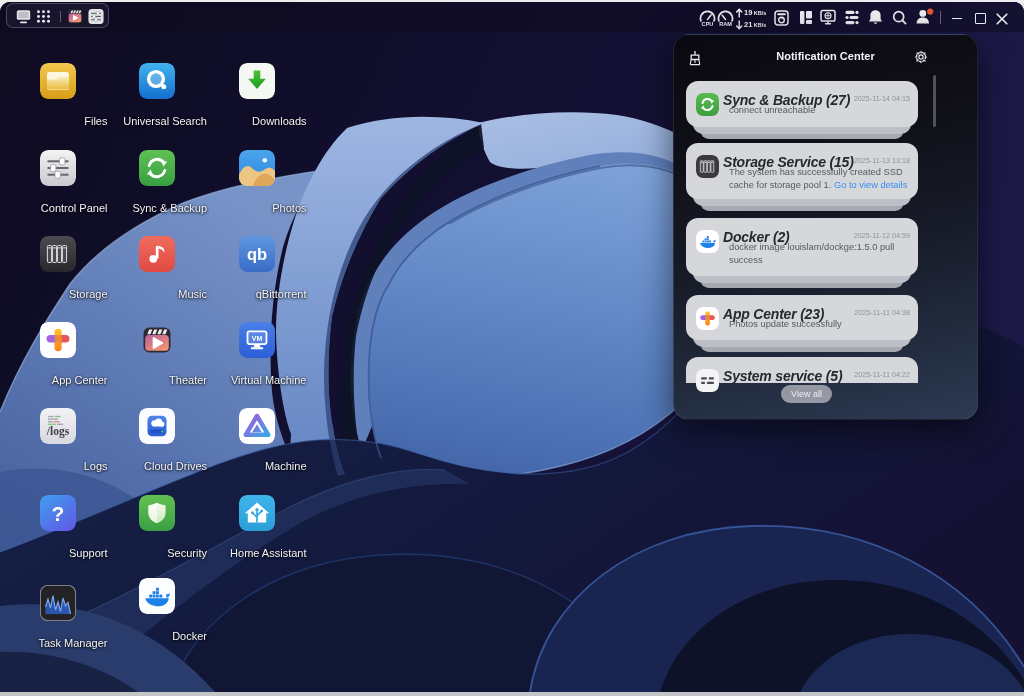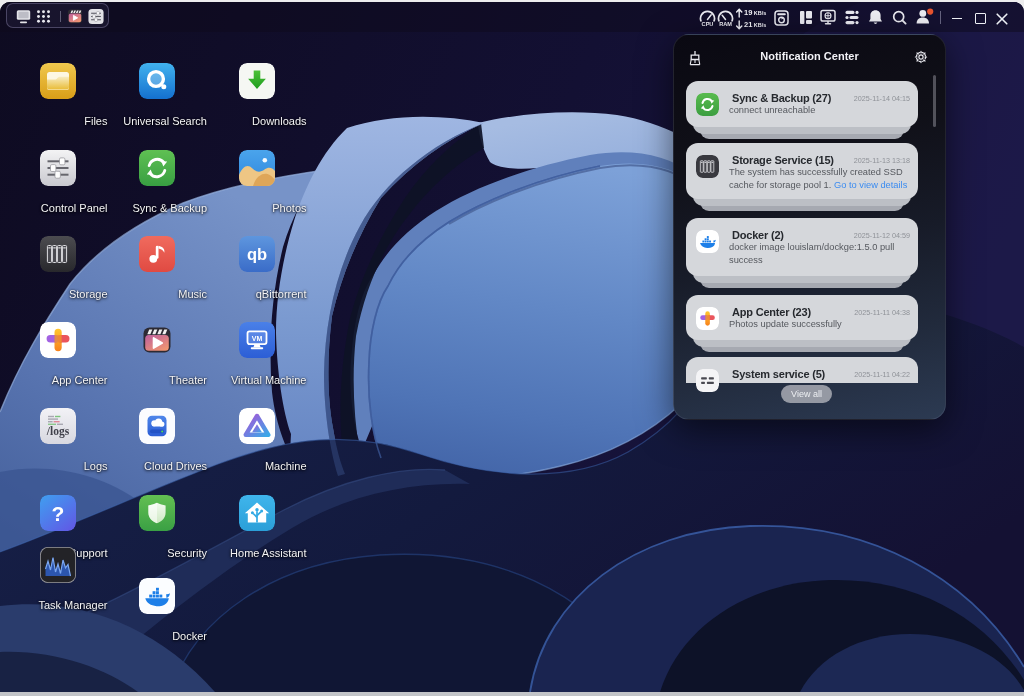--- a/index.html
+++ b/index.html
@@ -11,30 +11,30 @@
   .abs { position:absolute; }
   
   .cell { position:absolute; width:100px; text-align:right; }
   .ic { width:36px; height:36px; border-radius:8px; margin:16px auto; position:relative; overflow:hidden; }
   .lbl { margin-top:11px; font-size:11px; color:#f4f4f6; text-shadow:0 1px 3px rgba(0,0,0,.9), 0 0 2px rgba(0,0,0,.6); white-space:nowrap; }
   
   #dock { position:absolute; left:6px; top:1px; width:103px; height:25px;
     border-radius:7px; background:rgba(38,33,62,.45); border:1px solid rgba(125,120,155,.5);
     display:flex; align-items:center; }
   
-  #panel { position:absolute; left:673px; top:32px; width:273px; height:386px;
+  #panel { position:absolute; left:673px; top:32px; width:305px; height:386px;
     border-radius:16px;
     background:linear-gradient(168deg,#0a0912 0%,#101018 30%,#171b28 55%,#212a3c 78%,#2c3a52 100%);
     border:1px solid rgba(160,170,200,.14);
     box-shadow:0 10px 34px rgba(0,0,0,.55); }
   .card { position:absolute; left:12px; width:232px; background:#d5d7db; border-radius:12px; }
   .stk1 { position:absolute; background:#bcbfc5; border-radius:10px; }
   .stk2 { position:absolute; background:#a6a9b1; border-radius:9px; }
   .cicon { position:absolute; left:10px; top:12px; width:23px; height:23px; border-radius:7px; overflow:hidden; }
-  .ctitle { position:absolute; left:46px; top:11px; letter-spacing:-0.2px; font-size:11px; font-weight:bold; color:#26292e; }
+  .ctitle { position:absolute; left:37px; top:11px; letter-spacing:-0.2px; font-size:14px; font-weight:bold; color:#26292e;font-style:italic; }
   .cdate { position:absolute; right:8px; top:13px; font-size:7.2px; color:#8e9197; }
   .cbody { position:absolute; left:43px; font-size:9.3px; color:#55585e; line-height:13px; width:182px; }
   #viewall { position:absolute; left:107px; top:350px; width:51px; height:18px; border-radius:9px;
     background:rgba(158,162,171,.92); color:#eceef1; font-size:9px; text-align:center; line-height:18px; }
 </style>
 </head>
 <body>
 <div id="win">
 <svg id="wall" width="1024" height="690" viewBox="0 0 1024 690">
 <defs>
@@ -521,21 +521,21 @@
             <path d="M18,20.6 L21.8,16.8"></path>
           </g>
           <g fill="#31a9e4">
             <circle cx="18" cy="14.7" r="1.7"></circle>
             <circle cx="13.4" cy="17.7" r="1.5"></circle>
             <circle cx="22.6" cy="16" r="1.5"></circle>
           </g>
         </svg></div>
       <div class="lbl">Home Assistant</div>
     </div>
-<div class="cell" style="left:7.5px;top:529px">
+<div class="cell" style="left:7.5px;top:567px">
       <div class="ic"><svg width="36" height="36" viewBox="0 0 36 36">
           <rect width="36" height="36" rx="8" fill="#232327" stroke="#9a9aa0" stroke-width="1.6"></rect>
           <path d="M5.5,29 L5.5,22 L8,14 L10.5,23 L13,10.5 L15.5,25 L18,17 L20.5,26.5 L23,13 L25.5,21 L28,17.5 L30.5,29 Z" fill="#2e5cbe" opacity="0.9"></path>
           <path d="M5.5,22 L8,14 L10.5,23 L13,10.5 L15.5,25 L18,17 L20.5,26.5 L23,13 L25.5,21 L28,17.5 L30.5,29" stroke="#7aa6f0" stroke-width="1.2" fill="none"></path>
         </svg></div>
       <div class="lbl">Task Manager</div>
     </div>
 <div class="cell" style="left:107px;top:560px">
       <div class="ic"><svg width="36" height="36" viewBox="0 0 36 36">
           <rect width="36" height="36" rx="8" fill="#fbfdff"></rect>

